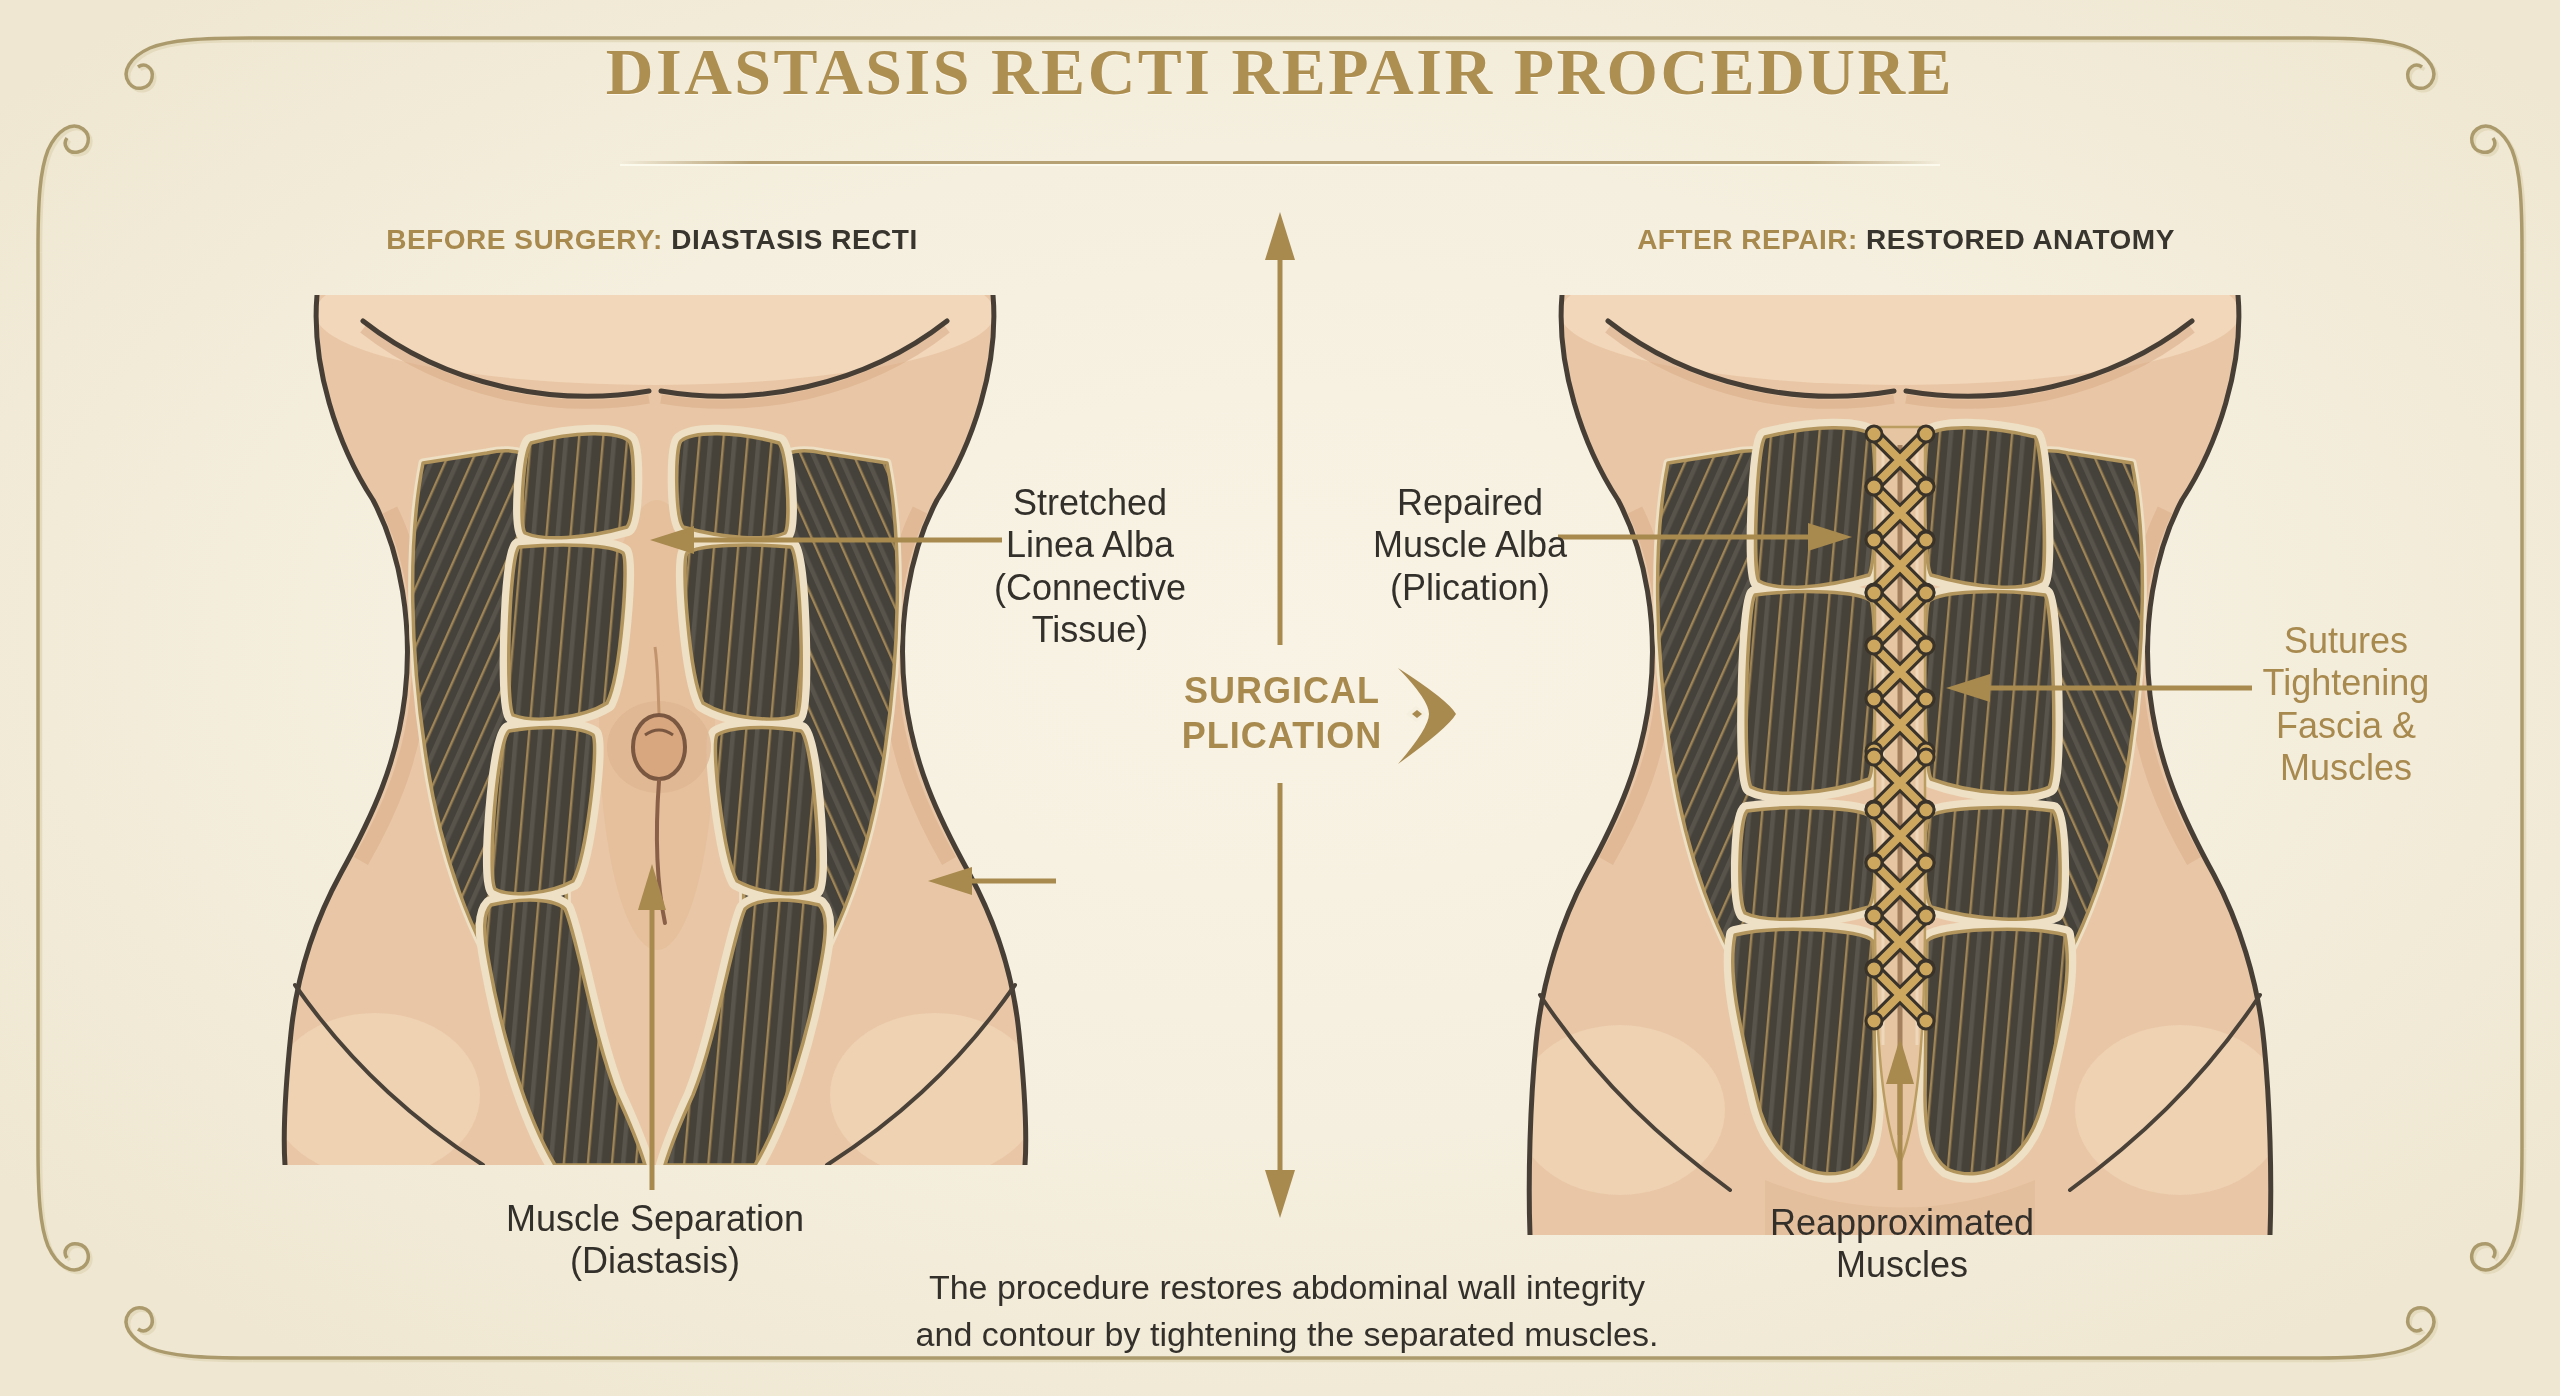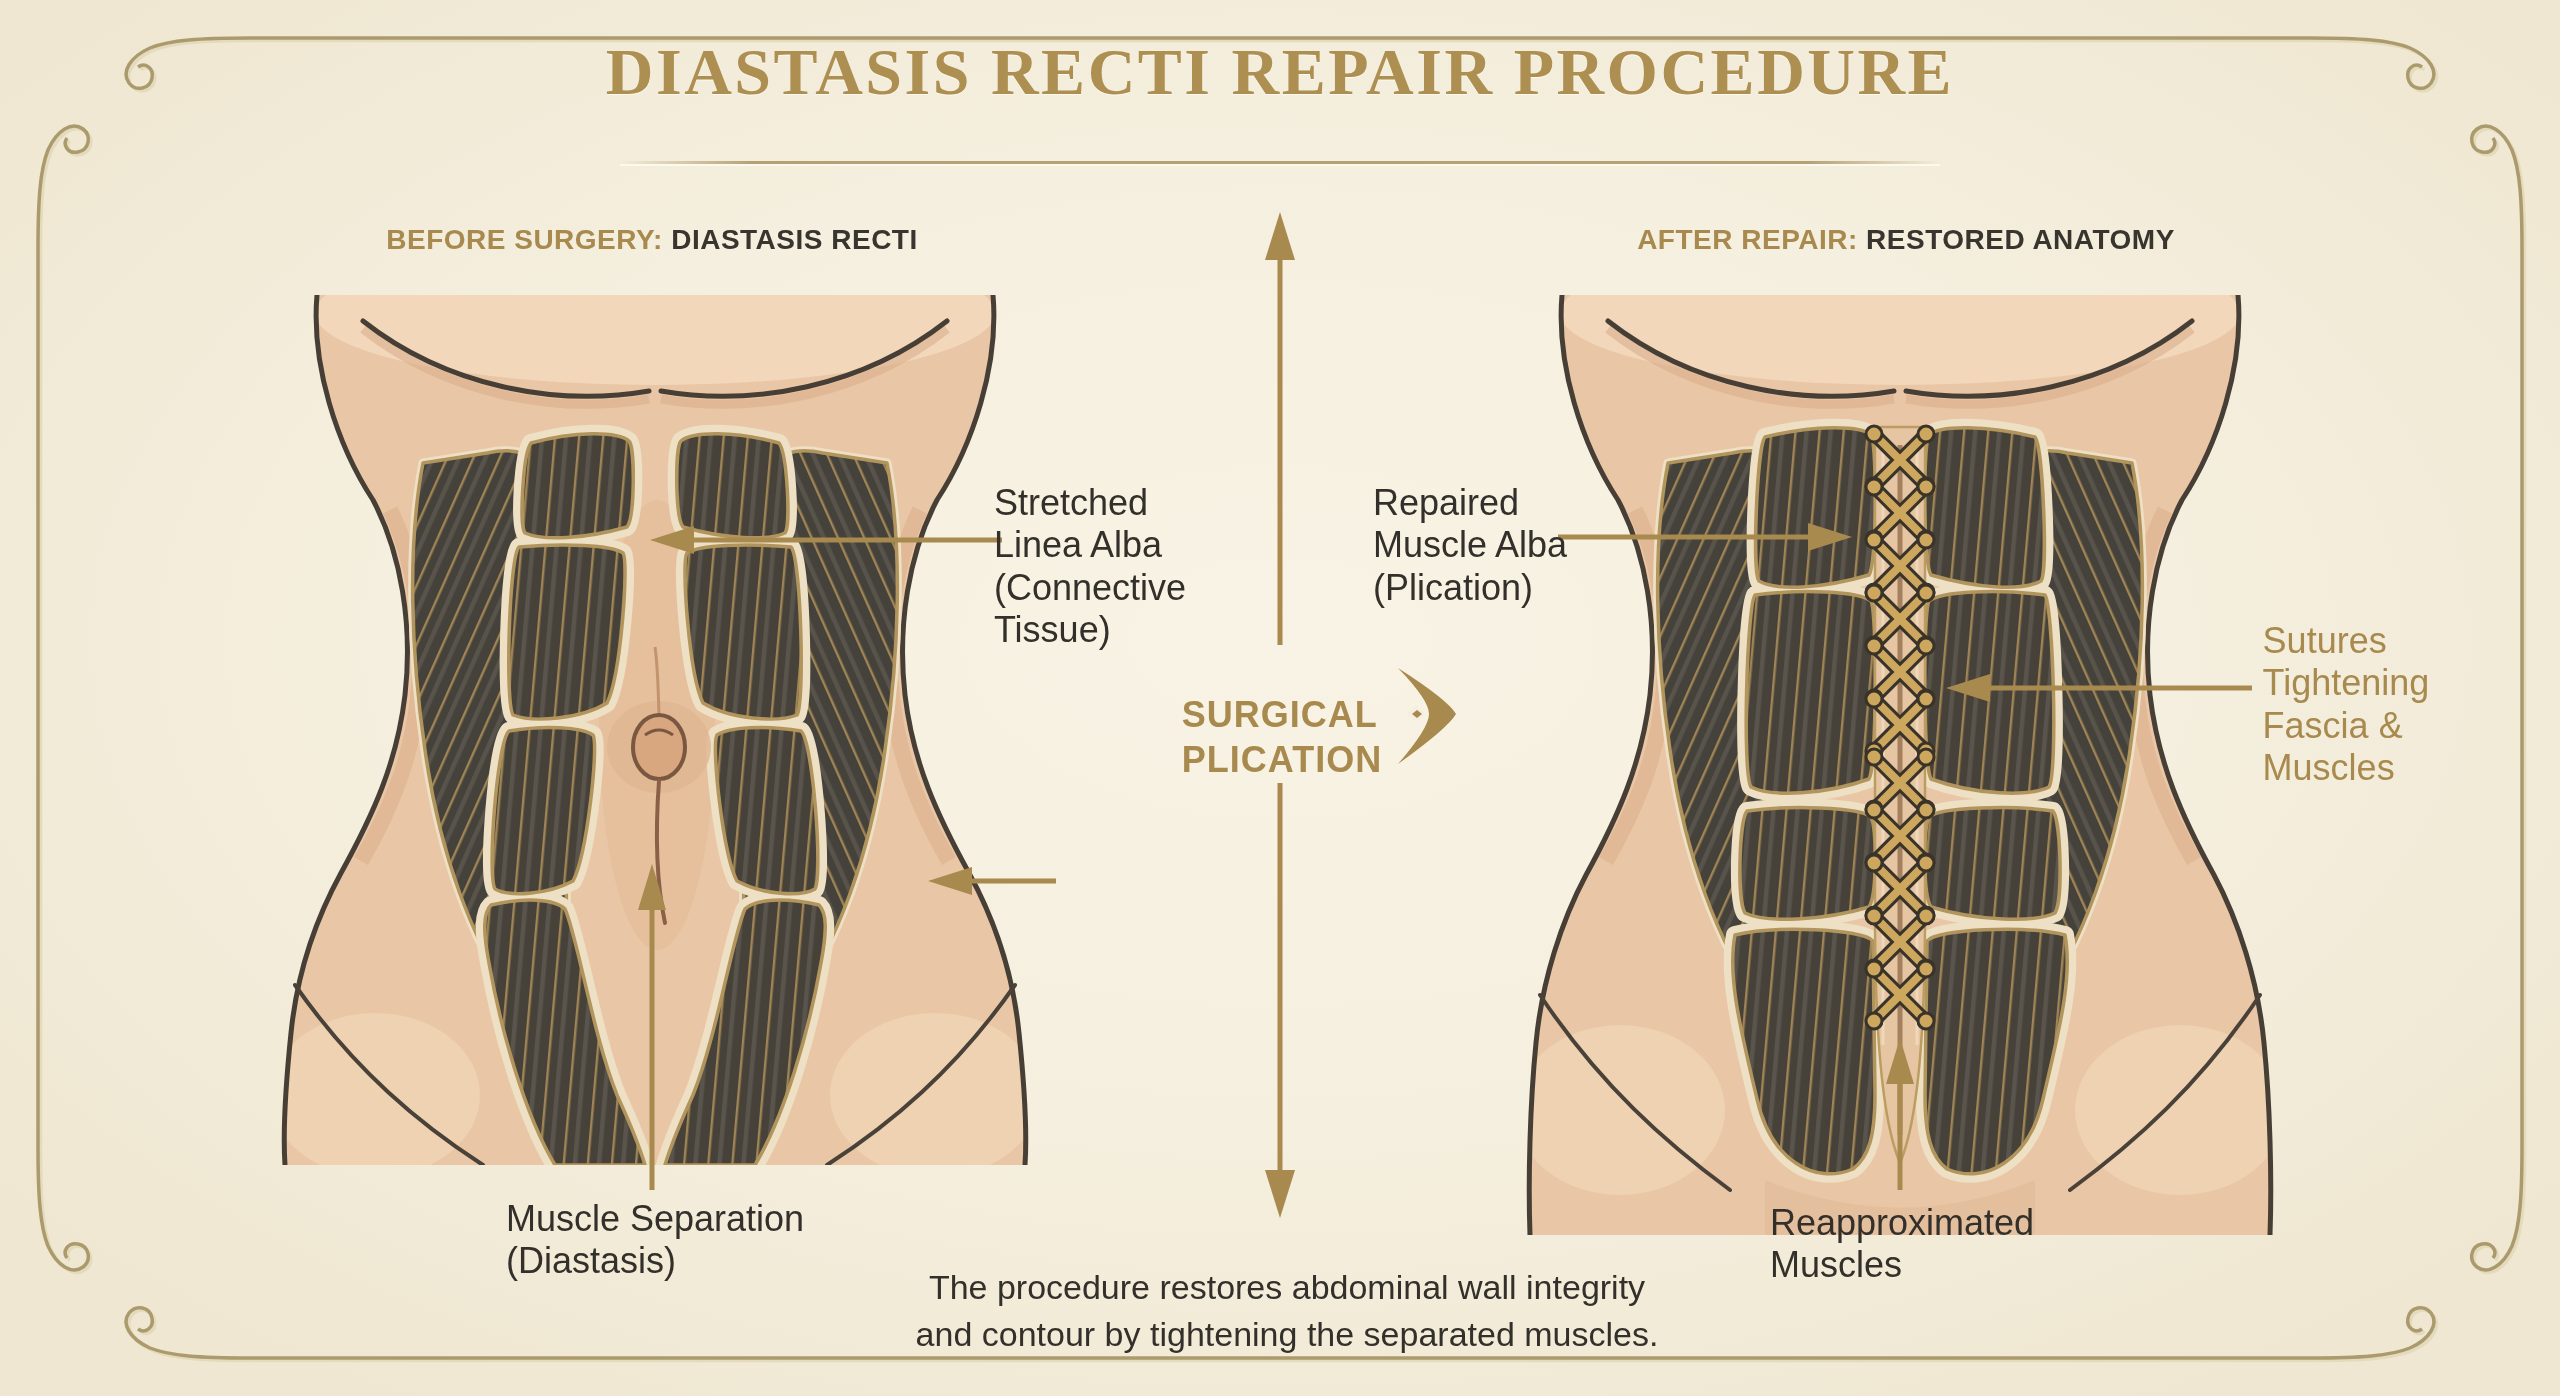--- a/index.html
+++ b/index.html
@@ -27,25 +27,25 @@
   }
   
   .heading{
     position:absolute; top:224px; transform:translateX(-50%);
     font-weight:700; font-size:28px; letter-spacing:.5px; white-space:nowrap;
   }
   .heading .pre{color:#a8894e;}
   .heading .main{color:#38342e;}
   
   .lbl{
-    position:absolute; transform:translateX(-50%); 
+    position:absolute; transform:translateX(-50%); text-align:center;
     white-space:pre-line; font-size:36px; line-height:1.18; color:#33302b;
   }
   .lbl.gold{color:#a8894e;}
-  .lbl.bold{font-weight:700; letter-spacing:1px; line-height:1.25;margin-top:24px;}
+  .lbl.bold{font-weight:700; letter-spacing:1px; line-height:1.25;}
   .caption{
     position:absolute; left:1287px; top:1264px; transform:translateX(-50%);
     text-align:center; white-space:pre-line; font-size:34px; line-height:1.38; color:#33302b;
   }
   
   .fascia{fill:#eee0c5; stroke:#eee0c5; stroke-width:18; stroke-linejoin:round;}
   .fasciaThin{fill:#eee0c5; stroke:#eee0c5; stroke-width:9; stroke-linejoin:round;}
   .muscR{fill:url(#patR); stroke:#b2955c; stroke-width:3.5; stroke-linejoin:round;}
   .muscOL{fill:url(#patOL); stroke:#b2955c; stroke-width:3.5; stroke-linejoin:round;}
   .muscOR{fill:url(#patOR); stroke:#b2955c; stroke-width:3.5; stroke-linejoin:round;}

